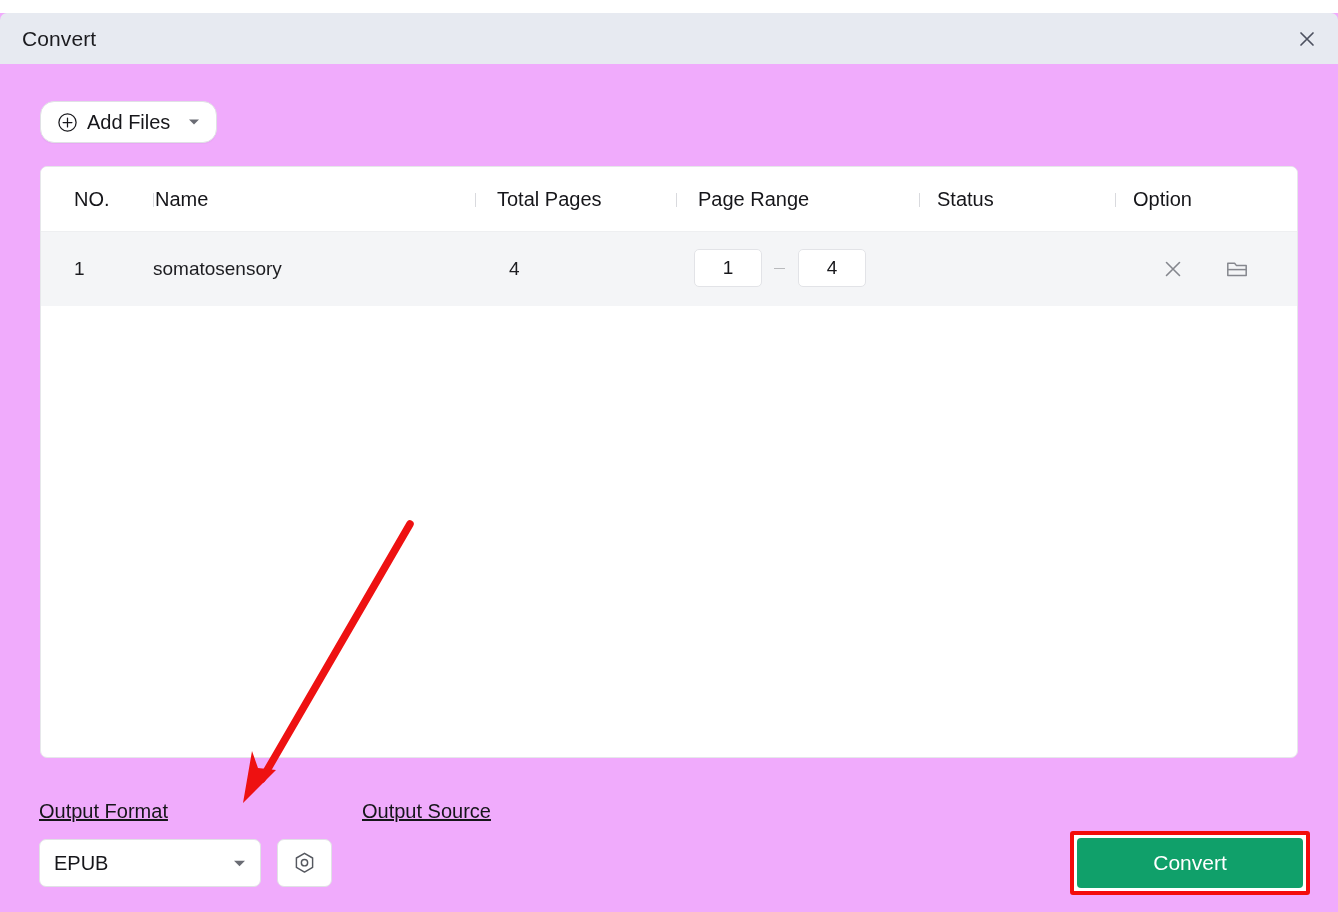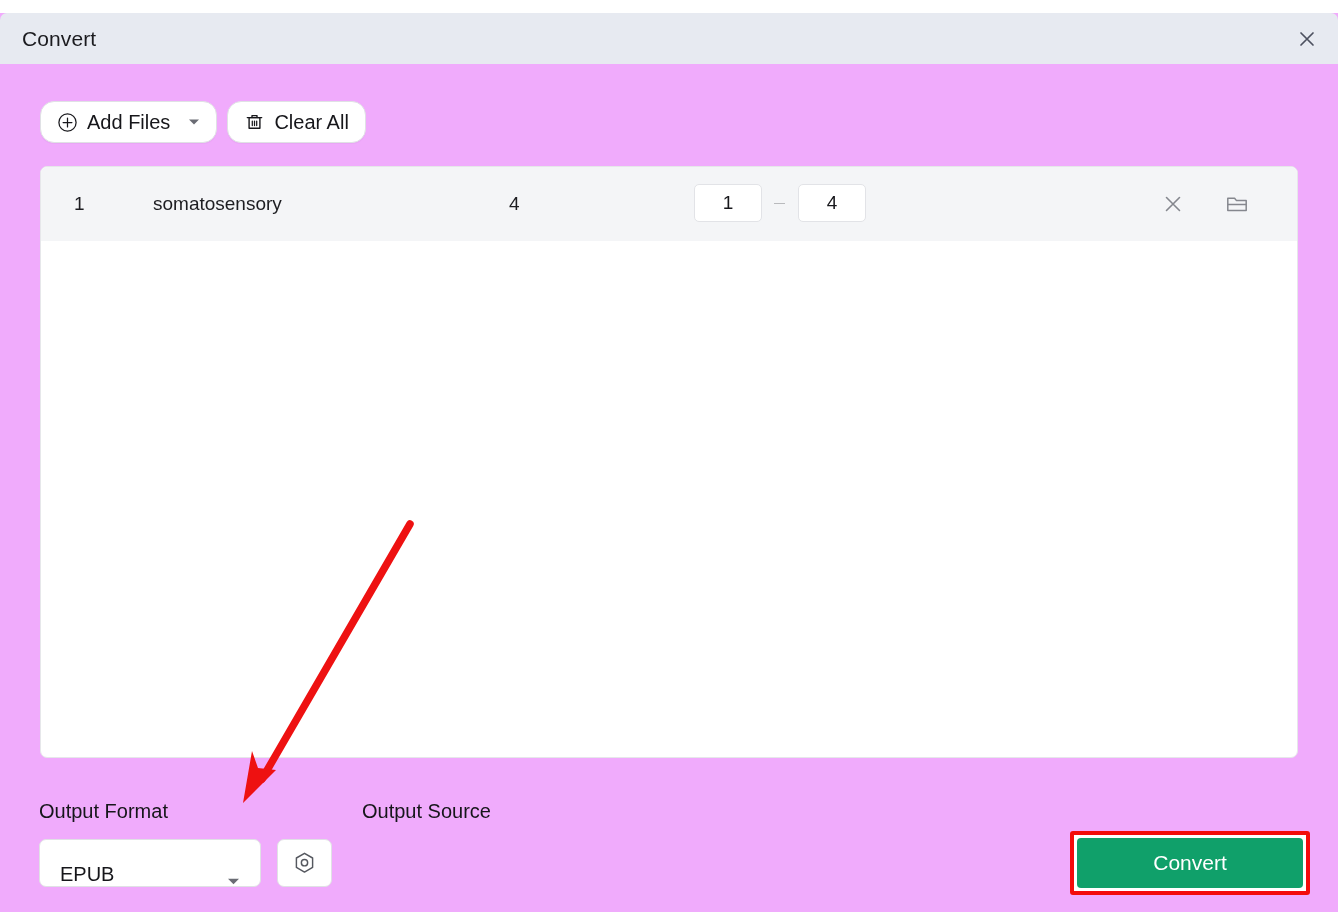--- a/index.html
+++ b/index.html
@@ -158,30 +158,31 @@
     justify-content: center;
     cursor: pointer;
   }
 
   
   .field-label {
     position: absolute;
     font-size: 20px;
     color: #16161a;
     white-space: nowrap;
+    text-decoration: underline;
   }
   .select {
     position: absolute;
     height: 48px;
     background: #ffffff;
     border: 1px solid #e0e1e5;
     border-radius: 7px;
     display: flex;
-    align-items: flex-end;
-    padding: 0 20px;
+    align-items: center;
+    padding: 0 14px;
     cursor: pointer;
   }
   .select .val {
     font-size: 20px;
     color: #16161a;
     white-space: nowrap;
   }
   .select .caret { margin-left: auto; }
 
   .settings-btn {
@@ -258,36 +259,38 @@
         </svg>
       </span>
       <span class="lbl">Add Files</span>
       <span class="caret icon-box">
         <svg width="12" height="8" viewBox="0 0 12 8">
             <path d="M1 1.6 L6 6.4 L11 1.6 Z" fill="#6a6c74"></path>
           </svg>
       </span>
     </div>
 
-    <div class="tb-btn">
-      <span class="icon-box">
-        <svg width="21" height="21" viewBox="0 0 21 21">
-          <path d="M3.3 5.6 H17.7" stroke="#18181c" stroke-width="1.4" stroke-linecap="round"></path>
-          <path d="M8 5.6 V3.6 H13 V5.6" fill="none" stroke="#18181c" stroke-width="1.4" stroke-linejoin="round"></path>
-          <path d="M5.1 5.6 H15.9 V16.3 H5.1 Z" fill="none" stroke="#18181c" stroke-width="1.4" stroke-linejoin="round"></path>
-          <path d="M8.3 9 V13.6 M10.5 9 V13.6 M12.7 9 V13.6" stroke="#18181c" stroke-width="1.25" stroke-linecap="round"></path>
-        </svg>
-      </span>
-      <span class="lbl">Clear All</span>
+
+  </div>
+
+  <div class="table">
+
+    <div class="thead">
+      <div class="th" style="left:33px;">NO.</div>
+      <div class="sep" style="left:112px;"></div>
+      <div class="th" style="left:114px;">Name</div>
+      <div class="sep" style="left:434px;"></div>
+      <div class="th" style="left:456px;">Total Pages</div>
+      <div class="sep" style="left:635px;"></div>
+      <div class="th" style="left:657px;">Page Range</div>
+      <div class="sep" style="left:878px;"></div>
+      <div class="th" style="left:896px;">Status</div>
+      <div class="sep" style="left:1074px;"></div>
+      <div class="th" style="left:1092px;">Option</div>
     </div>
-
-  </div>
-
-  <div class="table">
-
 
     <div class="trow">
       <div class="td" style="left:33px;">1</div>
       <div class="td" style="left:112px;">somatosensory</div>
       <div class="td" style="left:468px;">4</div>
 
       <div class="pg-input" style="left:653px; top:17px;">1</div>
       <div class="pg-dash" style="left:733px;"></div>
       <div class="pg-input" style="left:757px; top:17px;">4</div>
 

